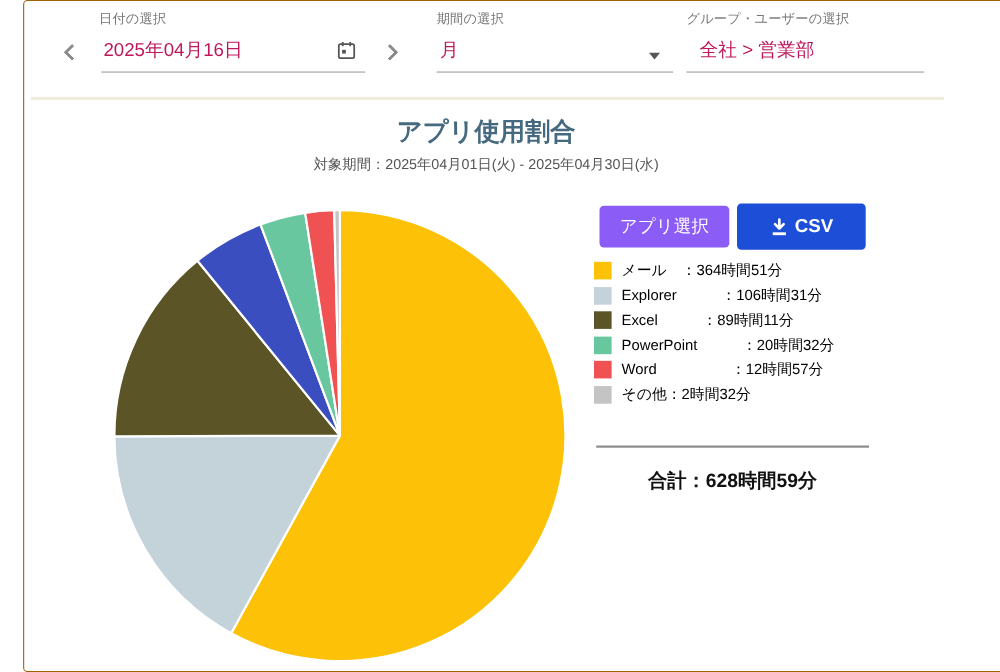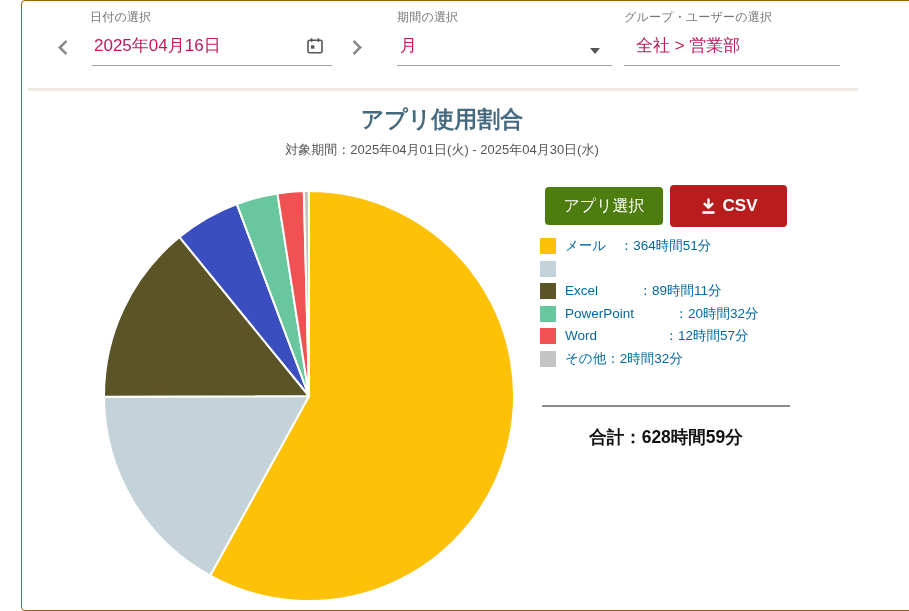--- a/index.html
+++ b/index.html
@@ -37,29 +37,29 @@
   .chart-subtitle { position:absolute; left:85px; top:140px; width:670px; text-align:center;
                     font-size:13px; color:#555; }
 
   
   .pie-wrap { position:absolute; left:77px; top:185px; width:420px; height:420px; }
   .pie-wrap path { cursor:pointer; }
 
   
   .btn { position:absolute; display:flex; align-items:center; justify-content:center;
          border-radius:4px; color:#fff; cursor:pointer; border:none; }
-  .btn-app { left:523px; top:186px; width:118px; height:38px; background:#4d7c0f; font-size:16px; }
-  .btn-csv { left:648px; top:184px; width:117px; height:42px; background:#b91c1c;
+  .btn-app { left:523px; top:186px; width:118px; height:38px; background:#8b5cf6; font-size:16px; }
+  .btn-csv { left:648px; top:184px; width:117px; height:42px; background:#1d4ed8;
              font-size:17px; font-weight:bold; gap:6px; }
 
   
   .legend { position:absolute; left:518px; top:237px; width:252px; }
   .legend-row { display:flex; align-items:center; height:16px; margin-bottom:6.5px; cursor:pointer; }
   .swatch { width:16px; height:16px; flex:0 0 16px; margin-right:9px; }
-  .legend-text { font-size:13.5px; color:#0369a1; white-space:pre; }
+  .legend-text { font-size:13.5px; color:#000000; white-space:pre; }
 
   .total-divider { position:absolute; left:520px; top:404px; width:248px; height:2px; background:#8c8c8c; }
   .total-line { position:absolute; left:518px; top:424px; width:252px; text-align:center;
                 font-size:17.5px; font-weight:bold; color:#111; }
 </style>
 </head>
 <body>
 
 <div class="page">
 
@@ -117,20 +117,21 @@
     <span>CSV</span>
   </button>
 
   <div class="legend">
     <div class="legend-row">
       <span class="swatch" style="background-color: rgb(253, 193, 7);"></span>
       <span class="legend-text">メール　：364時間51分</span>
     </div>
     <div class="legend-row">
       <span class="swatch" style="background-color: rgb(196, 210, 217);"></span>
+      <span class="legend-text">Explorer　　　：106時間31分</span>
     </div>
     <div class="legend-row">
       <span class="swatch" style="background-color: rgb(91, 84, 39);"></span>
       <span class="legend-text">Excel　　　：89時間11分</span>
     </div>
     <div class="legend-row">
       <span class="swatch" style="background-color: rgb(105, 199, 160);"></span>
       <span class="legend-text">PowerPoint　　　：20時間32分</span>
     </div>
     <div class="legend-row">

